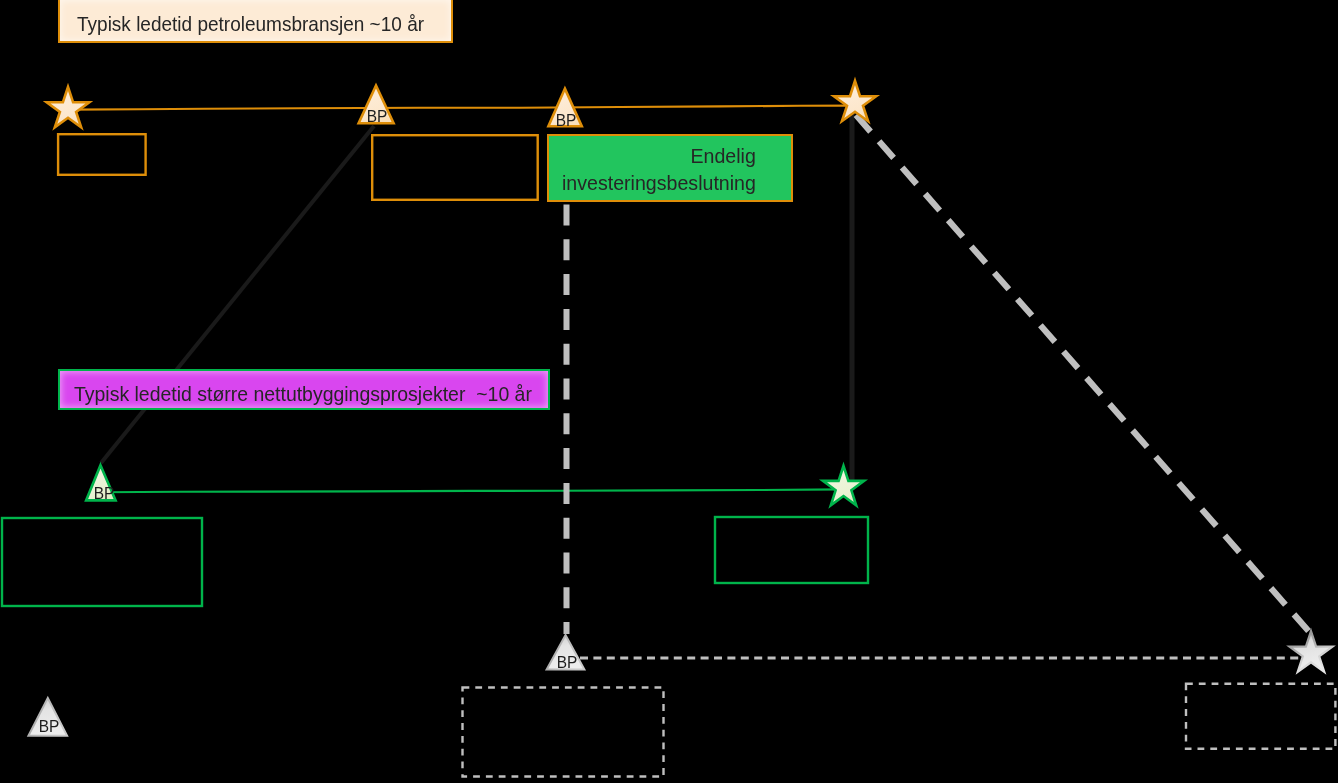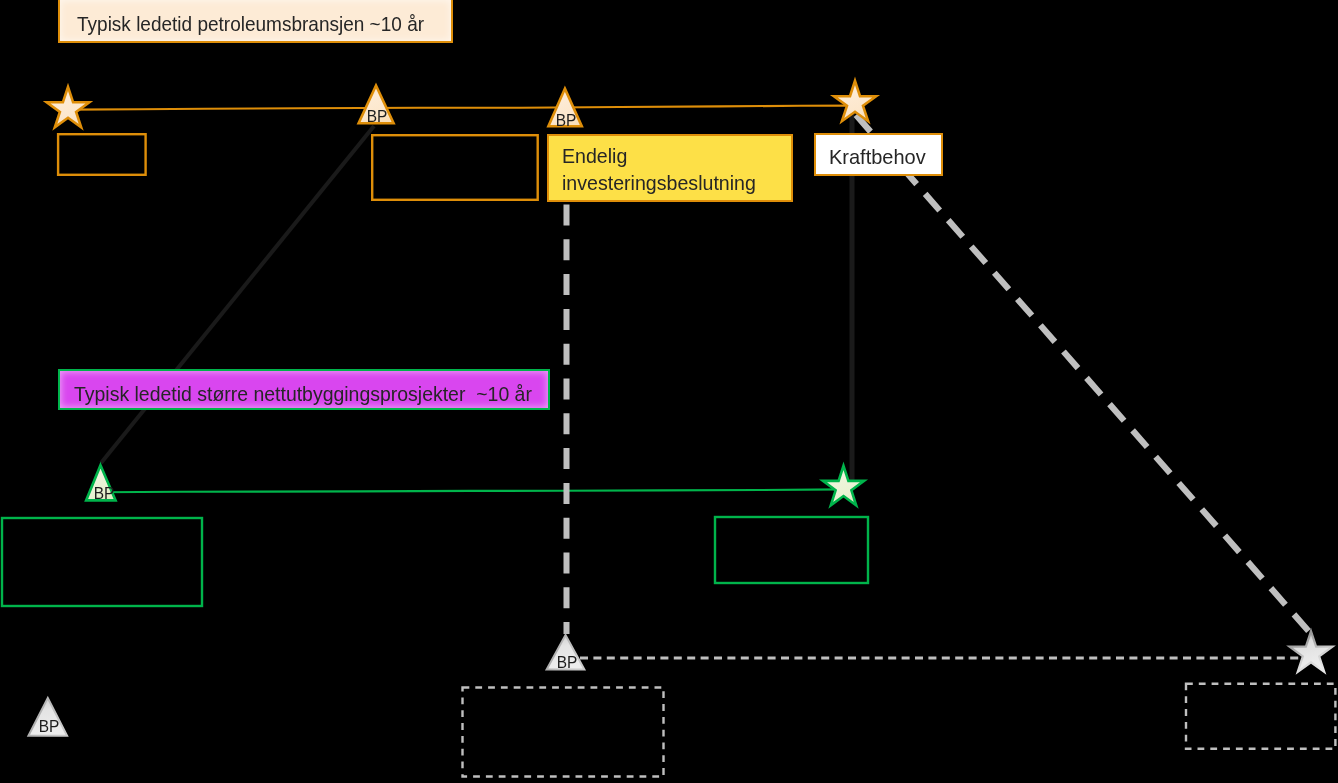--- a/index.html
+++ b/index.html
@@ -121,28 +121,23 @@
     <span class="txt" style="font-size:21px;transform:scaleX(0.905);transform-origin:0 50%;
                  position:relative;top:3px;">Typisk ledetid petroleumsbransjen ~10 år</span>
   </div>
 
   <div class="callout" style="left:58px;top:369px;width:492px;height:41px;background:#d946ef;
               border:2.4px solid #00B44B;padding-left:14px;box-shadow:inset 0 0 7px 1px rgba(255,255,255,0.5);">
     <span class="txt" style="font-size:21px;transform:scaleX(0.9263);transform-origin:0 50%;
                  position:relative;top:4px;">Typisk ledetid større nettutbyggingsprosjekter  ~10 år</span>
   </div>
 
-  <div class="callout wrap" style="left:547px;top:134px;width:246px;height:68px;background:#fde047;
-              border:2.4px solid #DE8E09;padding-left:13px;">
+  <div class="callout wrap" style="left:547px;top:134px;width:246px;height:68px;background:#22c55e;
+              border:2.4px solid #DE8E09;padding-left:13px;text-align:right;">
     <div style="font-size:21px;line-height:26.5px;color:#262626;position:relative;top:1.5px;
                 transform:scaleX(0.933);transform-origin:0 50%;">
       <span class="txt" style="display:block;">Endelig</span>
       <span class="txt" style="display:block;">investeringsbeslutning</span>
     </div>
   </div>
 
-  <div class="callout" style="left:814px;top:133px;width:129px;height:43px;background:#FFFFFF;
-              border:2.4px solid #DE8E09;padding-left:13px;">
-    <span class="txt" style="font-size:21px;transform:scaleX(0.952);transform-origin:0 50%;
-                 position:relative;top:2px;">Kraftbehov</span>
-  </div>
 
 </div>
 
 </body></html>

